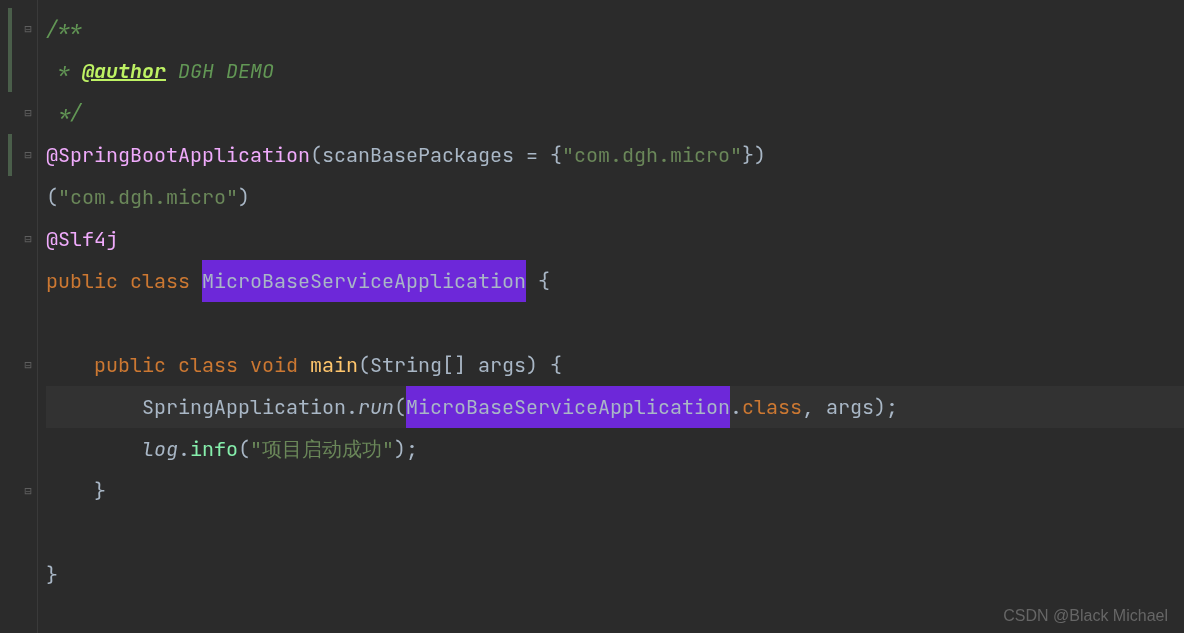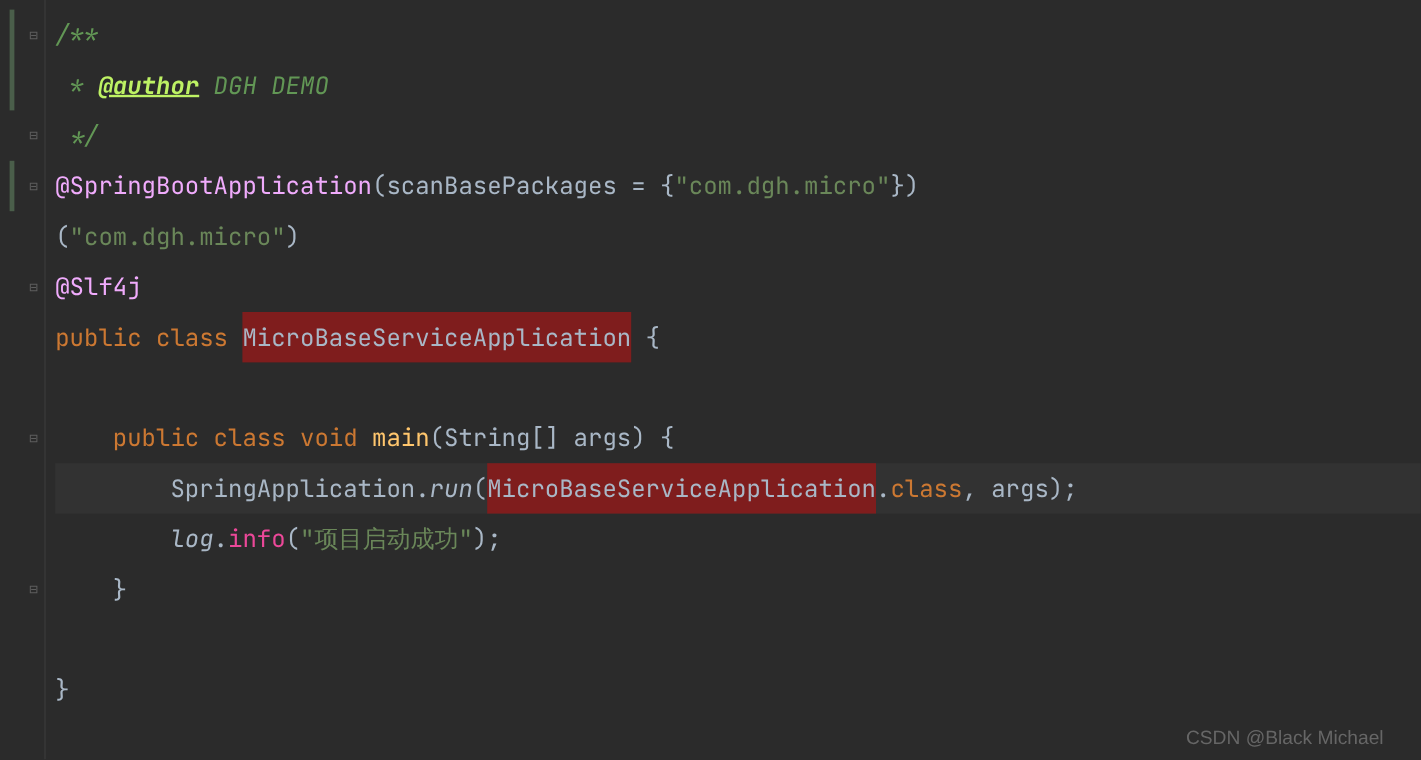--- a/index.html
+++ b/index.html
@@ -54,35 +54,35 @@
       white-space: pre;
       height: 42px;
       display: flex;
       align-items: center;
     }
     .doc-comment { color: #629755; font-style: italic; }
     .doc-tag { color: #bef264; font-style: italic; font-weight: bold; text-decoration: underline; }
     .annotation { color: #f0abfc; }
     .keyword { color: #cc7832; }
     .string { color: #6a8759; }
-    .method-call { color: #ec4899; }
+    .method-call { color: #86efac; }
     .method-decl { color: #ffc66d; }
     .static-call { color: #a9b7c6; font-style: italic; }
     .identifier { color: #a9b7c6; text-align: right; }
     .punct { color: #a9b7c6; }
     .highlighted {
-      background-color: #7f1d1d;
+      background-color: #6d28d9;
     }
     .selected-line {
       background-color: #323232;
     }
     .watermark {
       position: absolute;
       bottom: 8px;
-      right: 31px;
+      right: 16px;
       color: #666;
       font-size: 16px;
       font-family: sans-serif;
       text-align: right;
     }
   </style>
 </head>
 <body>
 
 <div class="editor-container">

